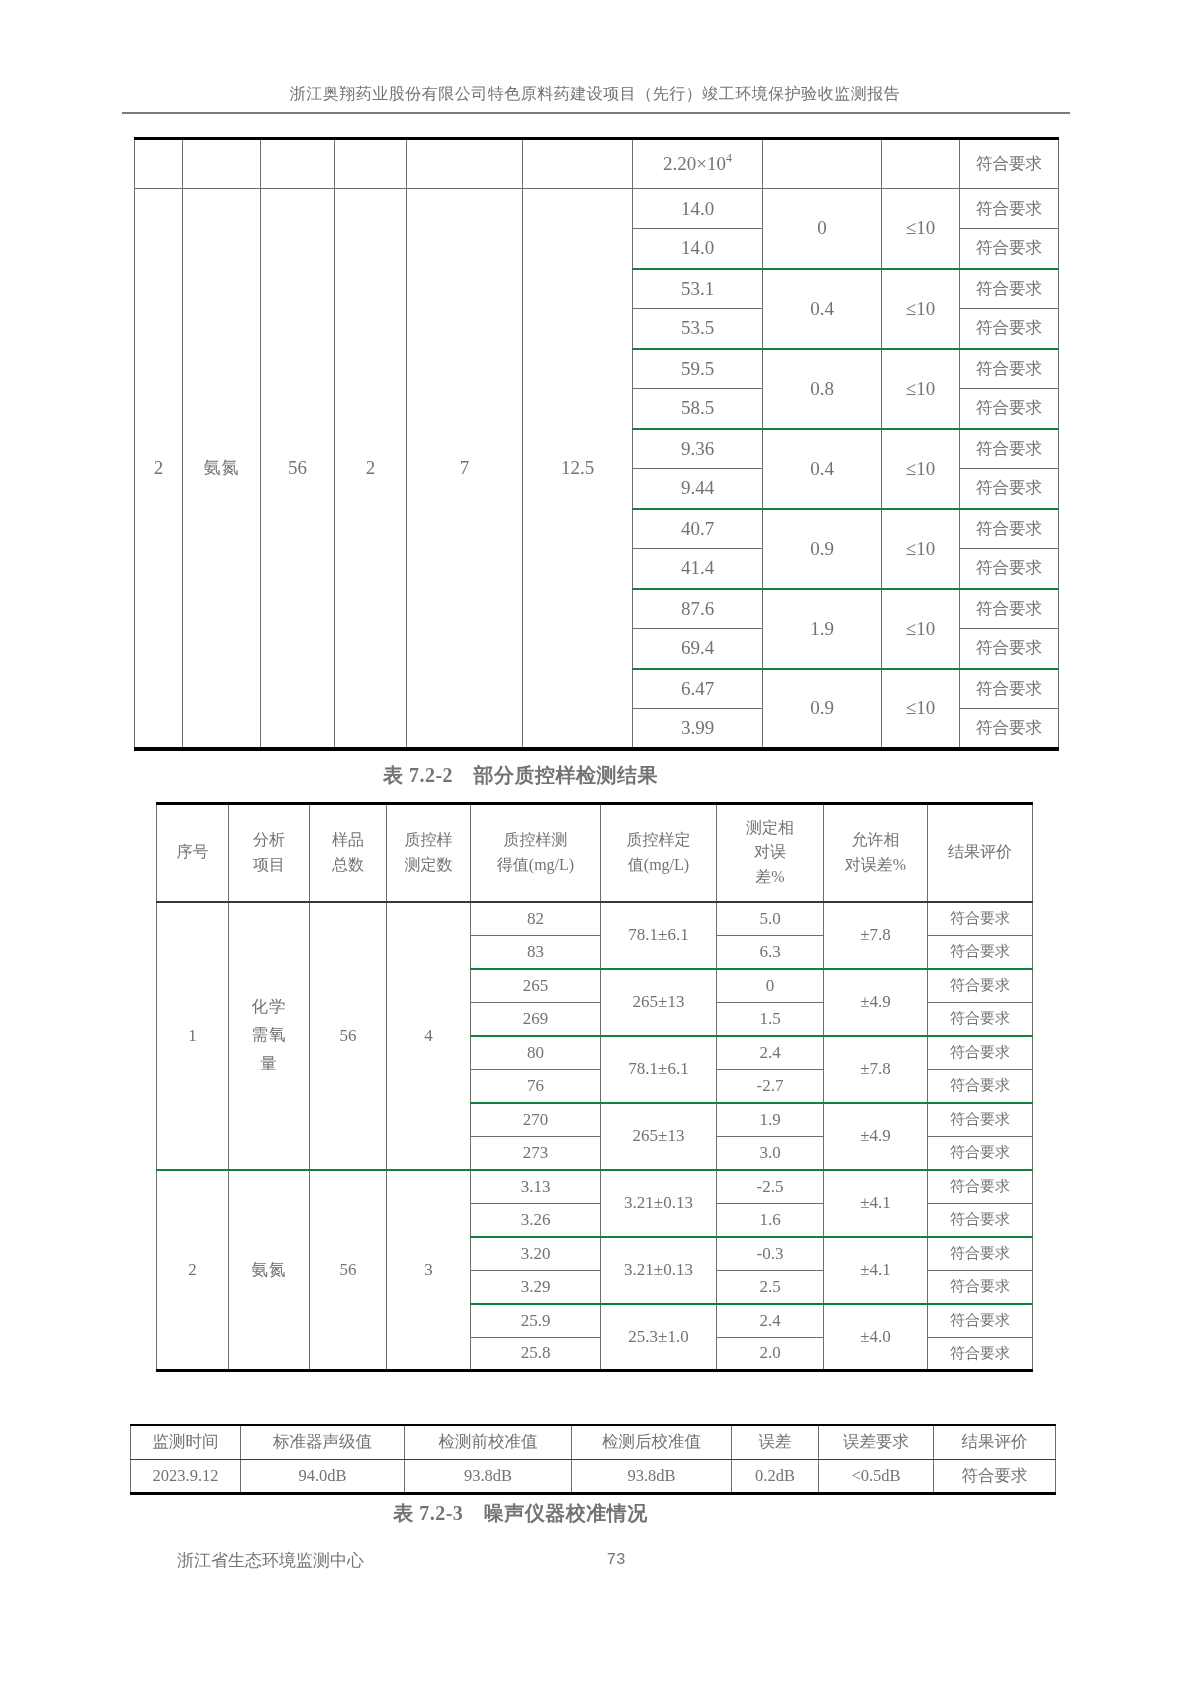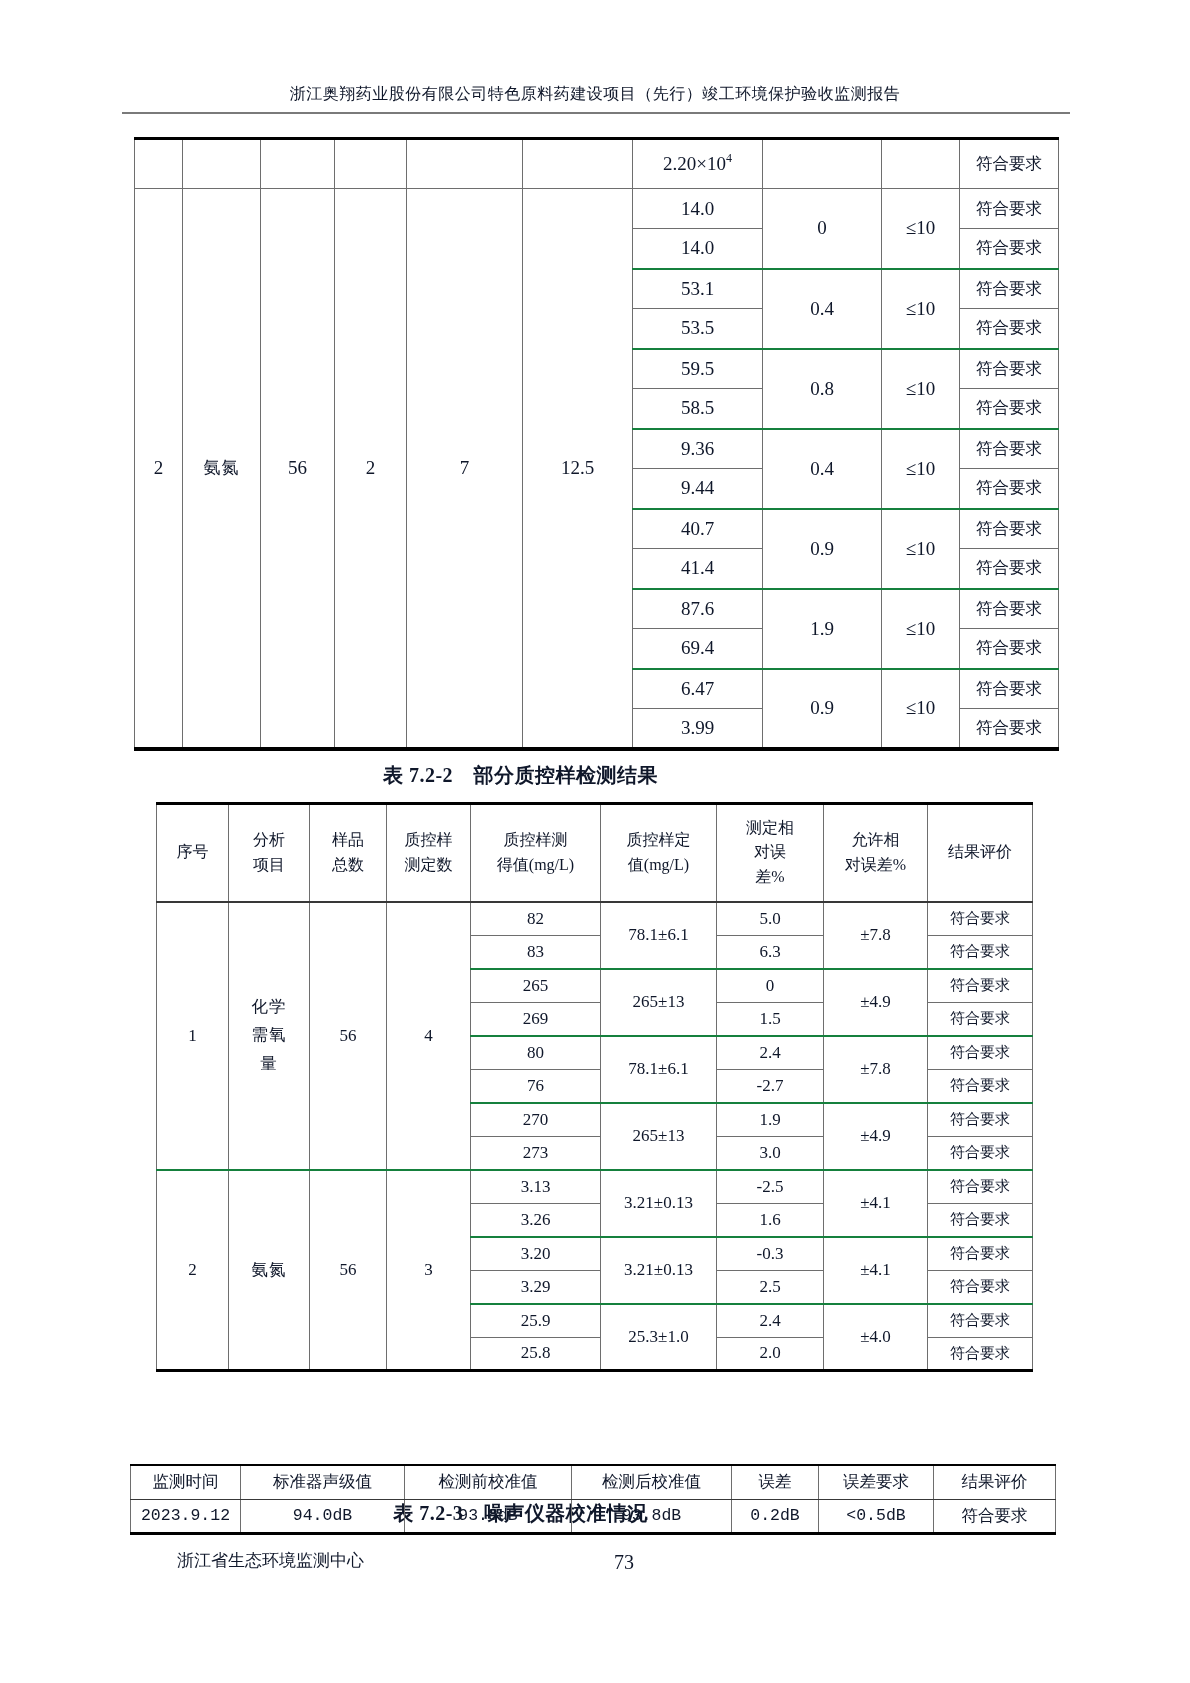--- a/index.html
+++ b/index.html
@@ -1,18 +1,18 @@
 <!DOCTYPE html>
 <html><head>
 <meta charset="utf-8">
 <style>
   html,body{margin:0;padding:0;background:#e8e8e8;}
   .page{
     position:relative;width:1190px;height:1683px;background:#ffffff;
-    font-family:"Liberation Serif","DejaVu Serif",serif;color:#0f172a;
+    font-family:"Liberation Serif","DejaVu Serif",serif;color:#737373;
     overflow:hidden;margin:0 auto;
   }
   .abs{position:absolute;}
 
   
   .pg-header{top:84px;left:0;width:1190px;text-align:center;font-size:16px;letter-spacing:0.5px;}
   .hdr-rule{top:112px;left:122px;width:948px;height:2px;background:#7a7a7a;}
 
   
   table.t{border-collapse:collapse;table-layout:fixed;position:absolute;}
@@ -46,30 +46,30 @@
     border-left:1.5px solid #3a3a3a;border-right:1.5px solid #3a3a3a;}
   tr.h2{height:98px;}
   tr.s2{height:33.5px;}
   .t2 td.hd{font-size:16px;white-space:pre-line;line-height:1.55;}
   .t2 .num{font-size:17px;}
   .t2 .cn{font-size:15px;}
   .t2 .item{font-size:16.5px;white-space:pre-line;line-height:1.7;letter-spacing:1px;}
   tr.h2 > td{border-bottom:2px solid #383838;}
 
   
-  table.t3{left:130px;top:1464px;width:925px;
+  table.t3{left:130px;top:1424px;width:925px;
     border-top:2.5px solid #000;border-bottom:3.5px solid #000;
-    border-left:1.5px solid #3a3a3a;border-right:1.5px solid #3a3a3a;font-family:Liberation Mono, monospace;}
+    border-left:1.5px solid #3a3a3a;border-right:1.5px solid #3a3a3a;}
   tr.r3{height:34px;}
   .t3 td{font-size:16.5px;}
   tr.h3 > td{border-bottom:1.5px solid #383838;}
 
   
   .footer-org{top:1549px;left:177px;font-size:17px;}
-  .footer-page{top:1551px;left:598px;width:36px;text-align:right;font-size:20px;}
+  .footer-page{top:1551px;left:598px;width:36px;text-align:center;font-size:16px;font-family:Liberation Mono, monospace;}
 </style>
 </head>
 <body>
 
 <div class="page">
 
   <div class="abs pg-header">浙江奥翔药业股份有限公司特色原料药建设项目（先行）竣工环境保护验收监测报告</div>
   <div class="abs hdr-rule"></div>
 
   <table class="t t1">

